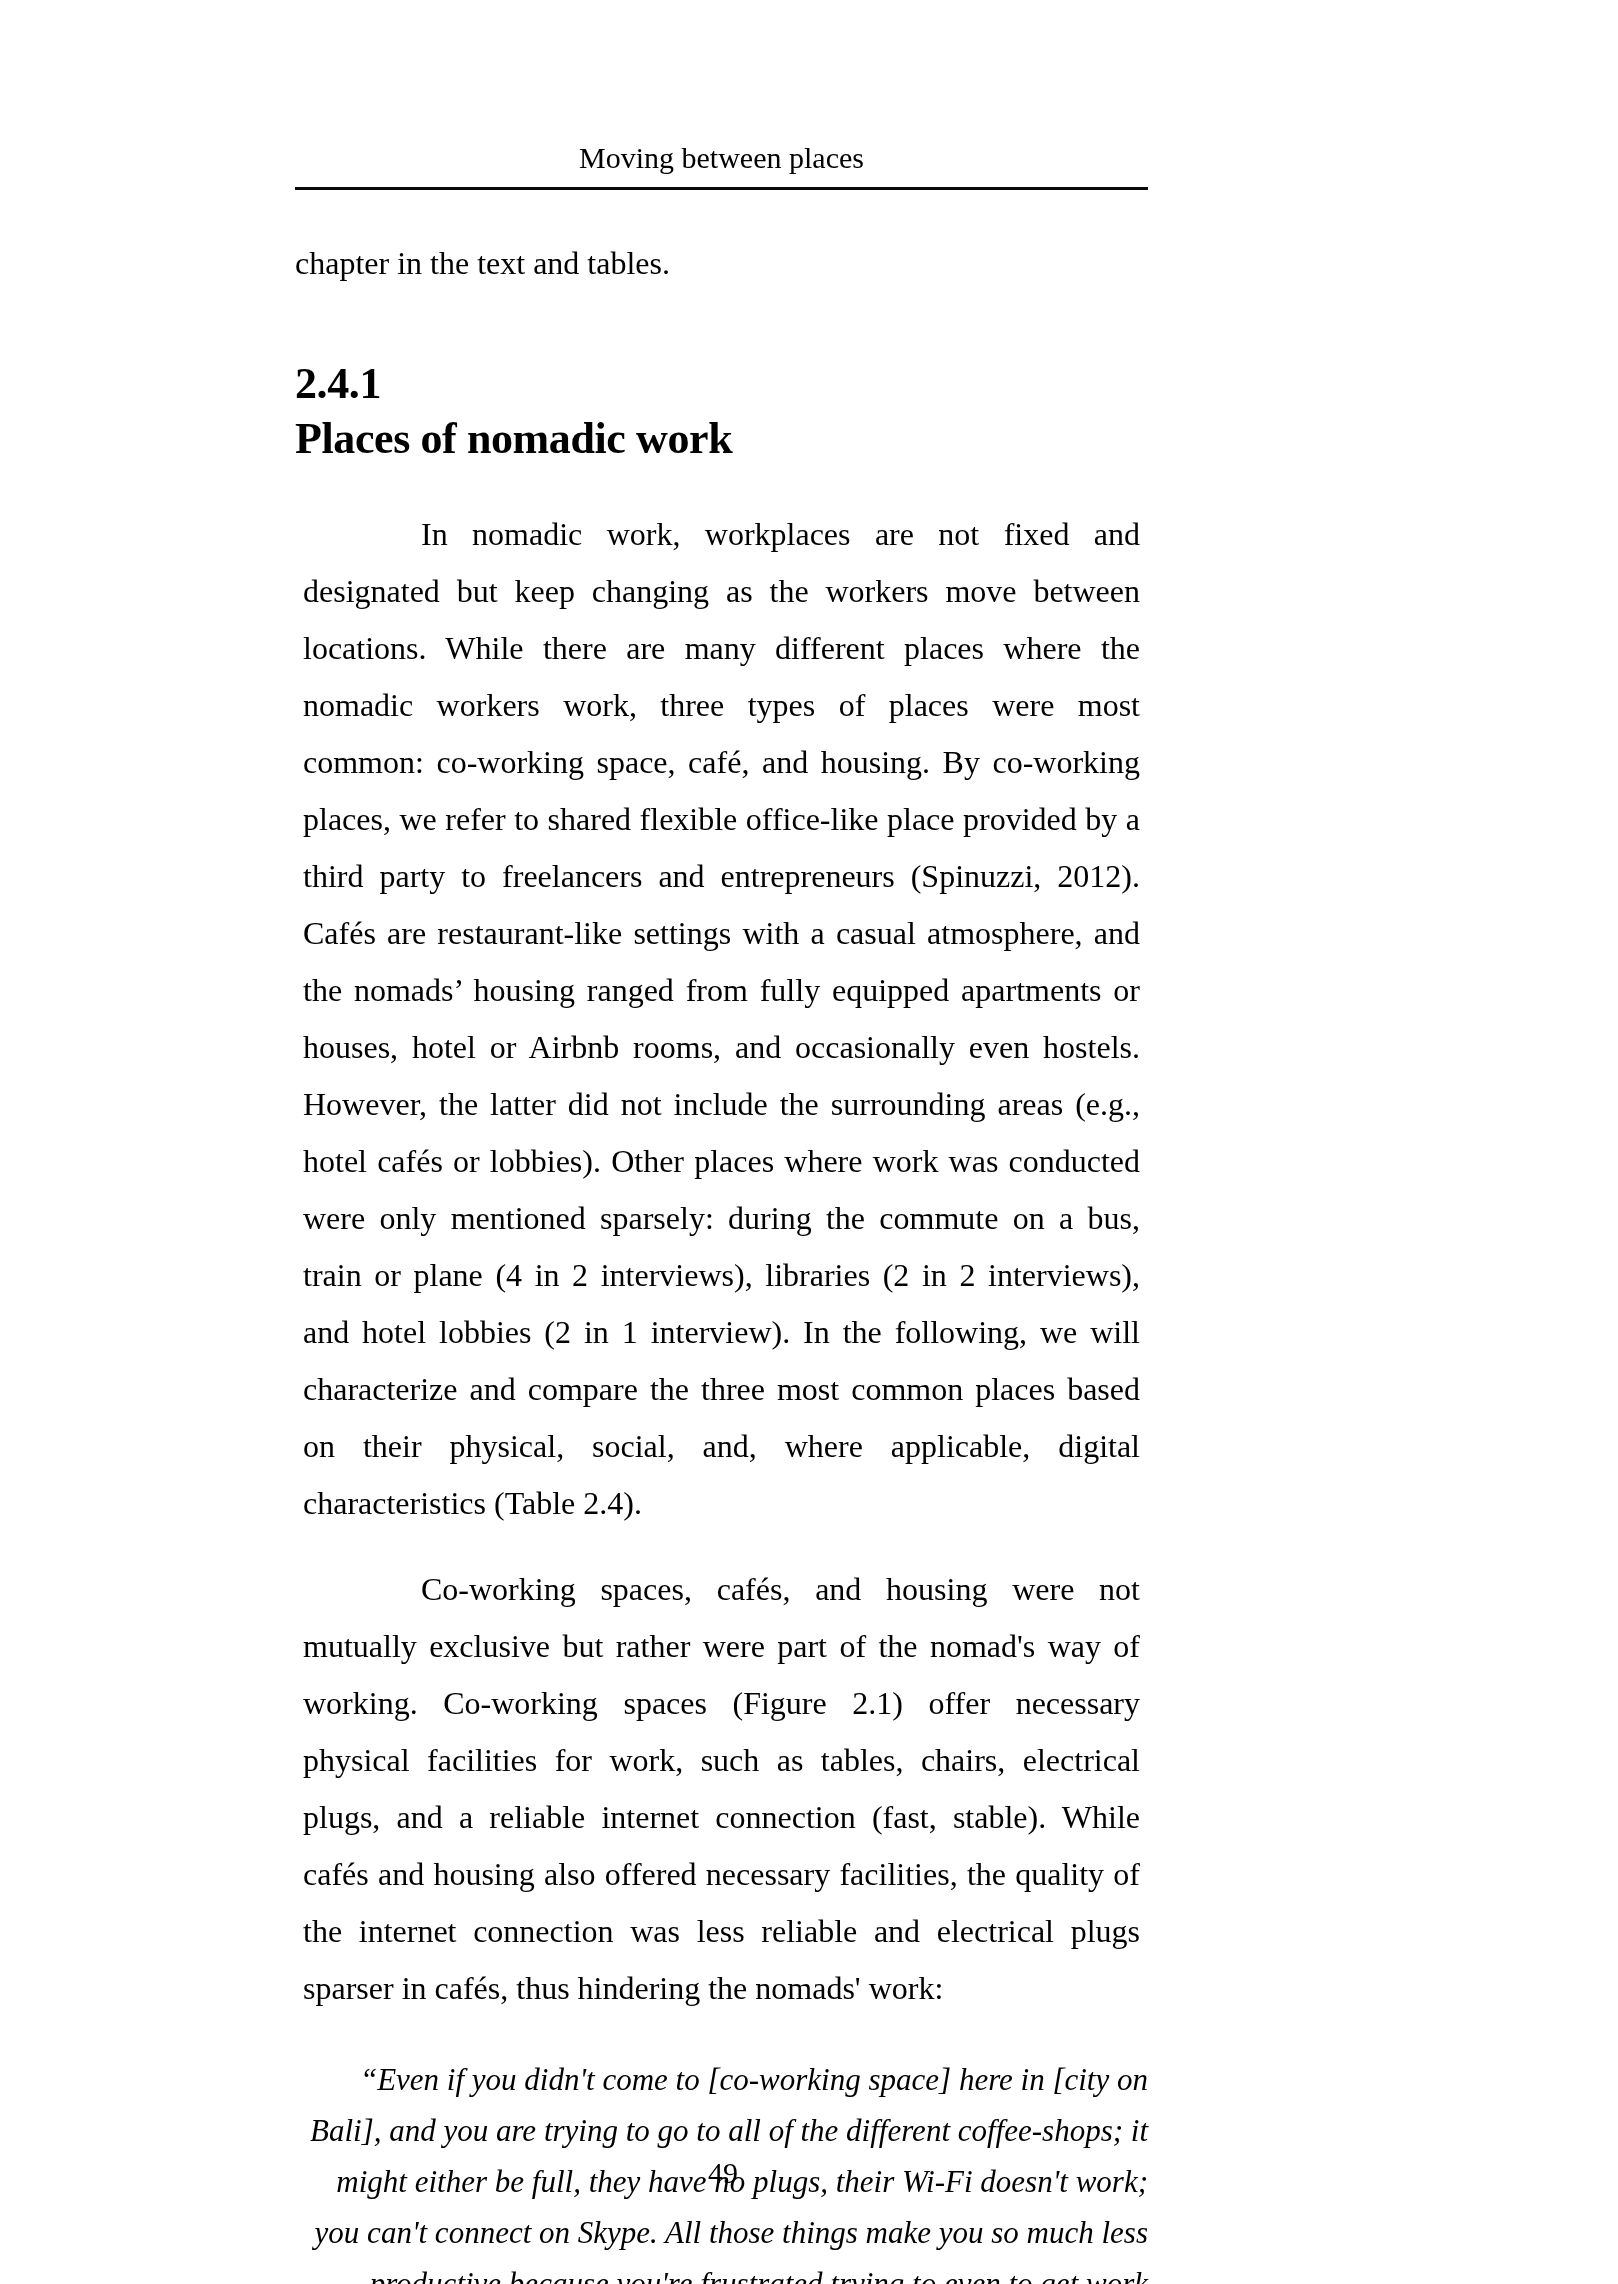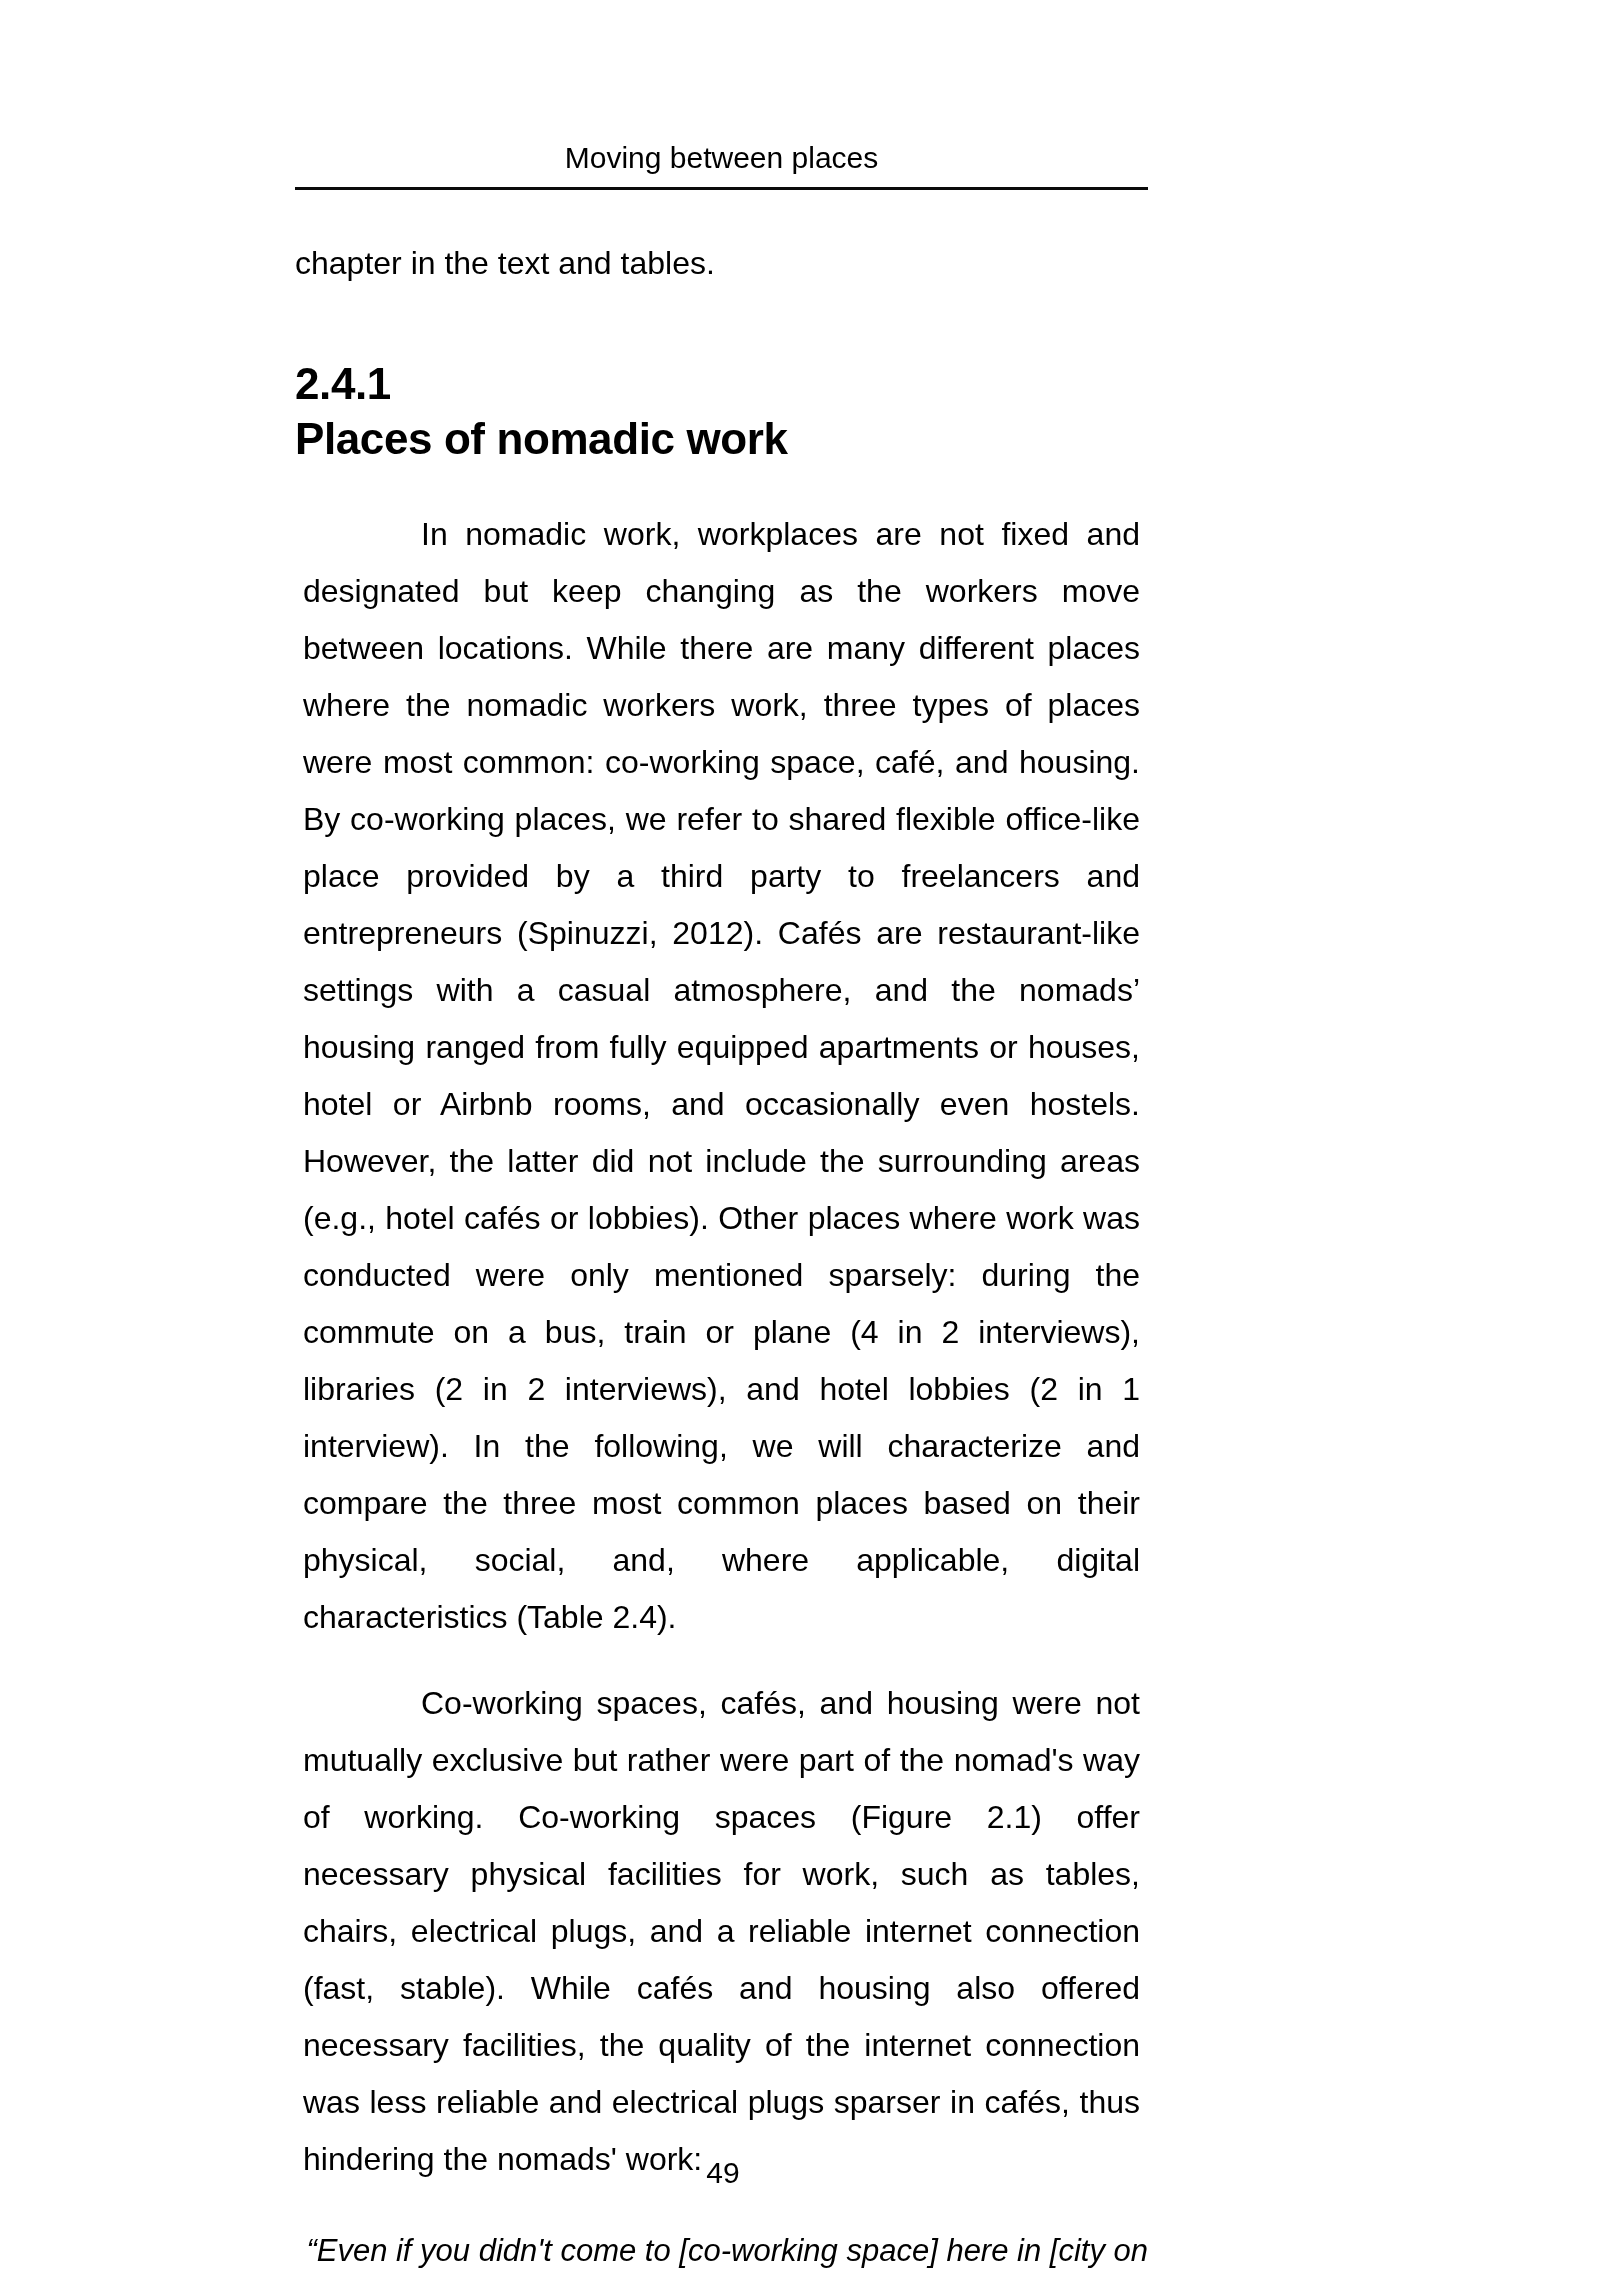--- a/index.html
+++ b/index.html
@@ -6,21 +6,21 @@
     margin: 0;
     padding: 0;
     background: #ffffff;
   }
   .page {
     position: relative;
     width: 1280px;
     height: 2284px;
     background: #ffffff;
     color: #000000;
-    font-family: Liberation Sans, sans-serif;
+    font-family: Liberation Serif, serif;
     box-sizing: border-box;
     padding-top: 139px;
     overflow: hidden;
   }
   .content-col {
     margin-left: 295px;
     margin-right: 132px; 
   }
   .running-header {
     font-size: 30px;

